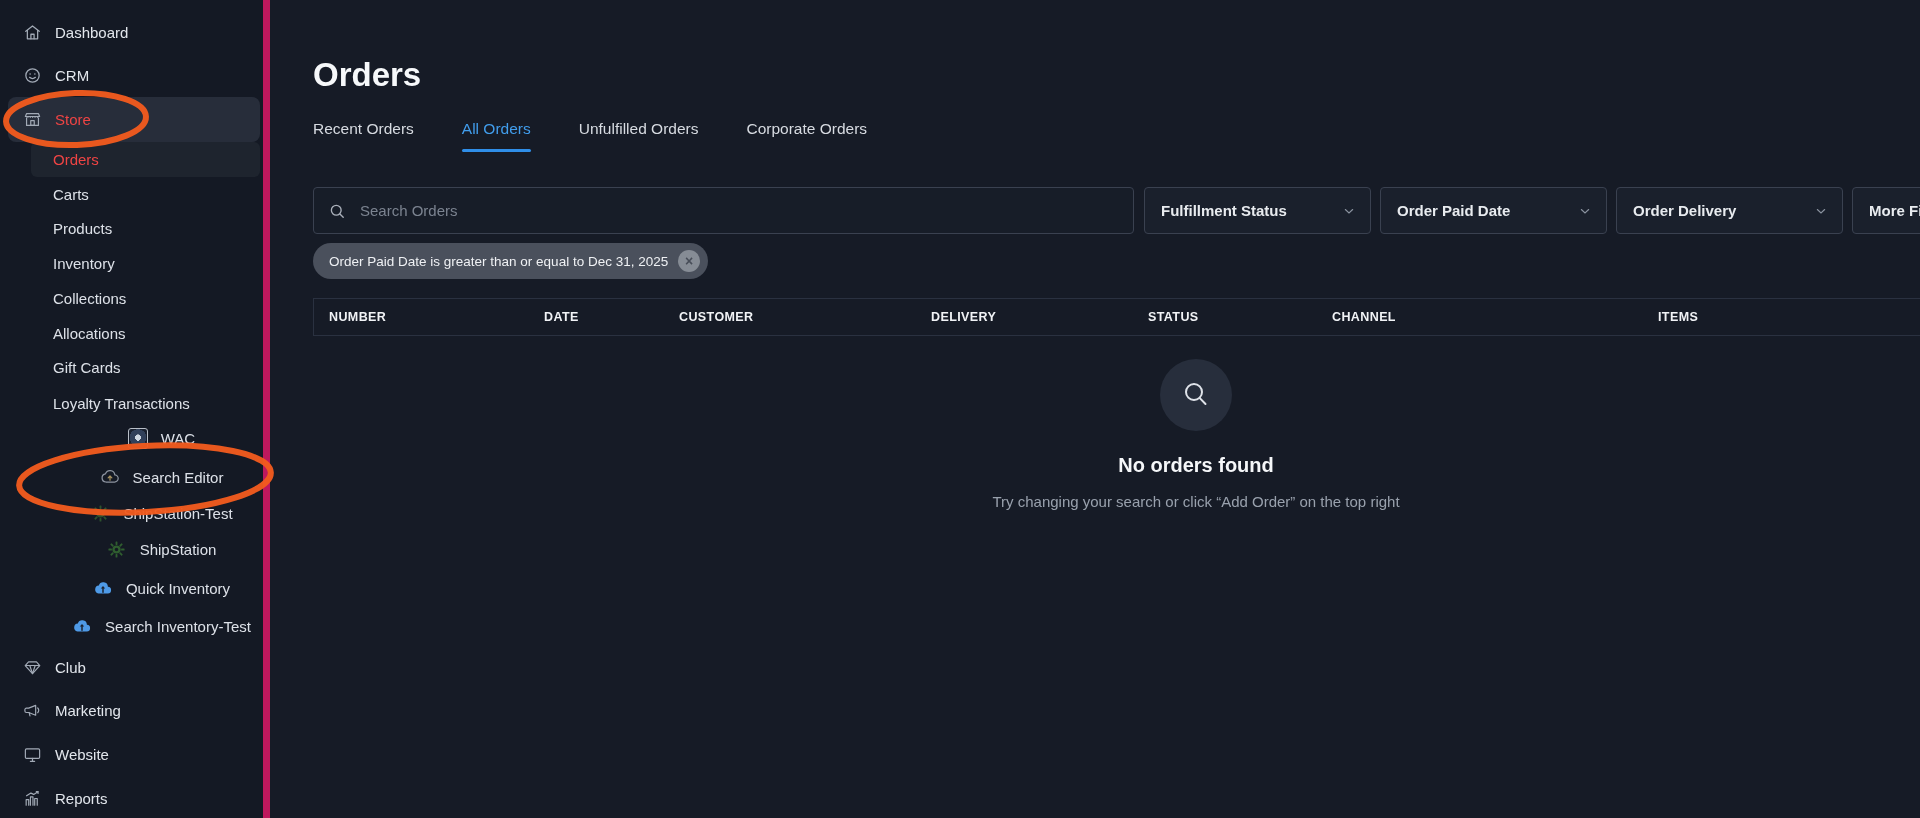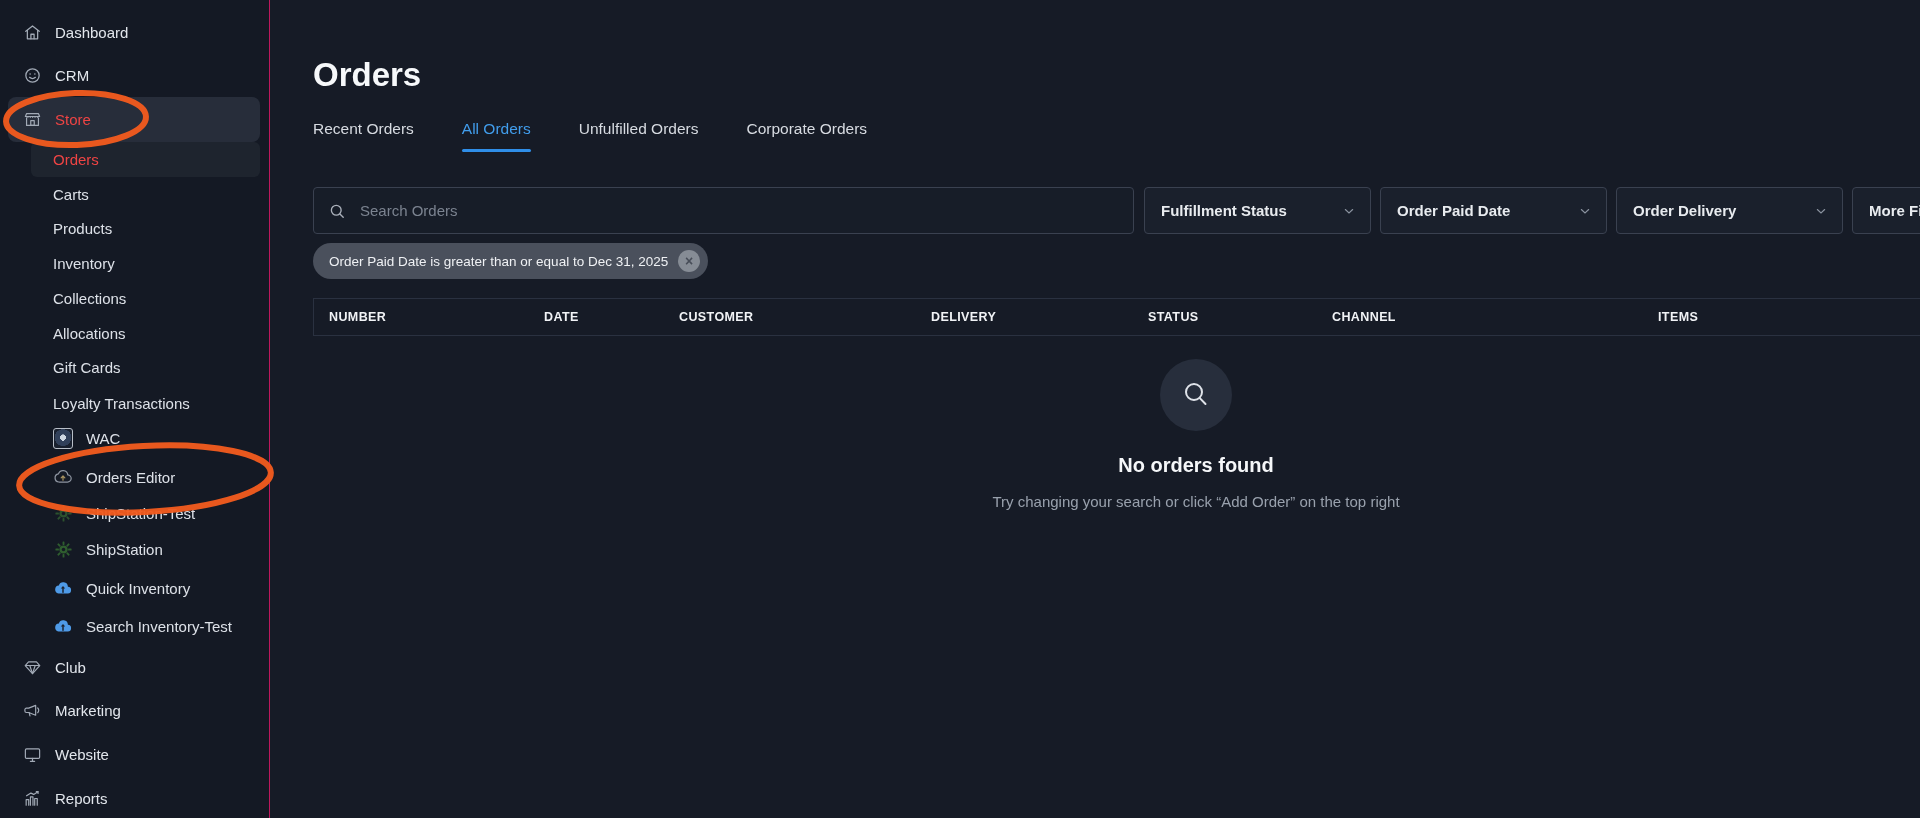--- a/index.html
+++ b/index.html
@@ -1,30 +1,30 @@
 <!DOCTYPE html>
 <html><head>
 <meta charset="utf-8">
 <style>
   html,body{margin:0;padding:0;background:#0d1119;}
   .stage{position:relative;width:1920px;height:818px;overflow:hidden;
          background:#161b26;font-family:"Liberation Sans",sans-serif;
          -webkit-font-smoothing:antialiased;}
   
   .sidebar{position:absolute;left:0;top:0;width:270px;height:818px;
-           background:#141924;border-right:1px solid #be185d;box-sizing:border-box;padding-left:12px;}
+           background:#141924;border-right:7px solid #be185d;box-sizing:border-box;padding-left:12px;}
   .hl-store{position:absolute;left:8px;top:97px;width:252px;height:45px;
             background:#272d3a;border-radius:8px;}
   .hl-orders{position:absolute;left:31px;top:142px;width:229px;height:35px;
              background:#1e242e;border-radius:6px;}
   .nav-item{position:absolute;left:0;width:270px;display:flex;align-items:center;
             cursor:pointer;color:#e2e6ec;box-sizing:border-box;}
   .nav-item.top{height:30px;padding-left:22px;gap:13px;font-size:15px;font-weight:500;}
   .nav-item.sub{height:28px;padding-left:53px;font-size:15px;font-weight:400;color:#dde1e8;}
-  .nav-item.sub.withico{gap:13px;}
+  .nav-item.sub.withico{gap:13px;justify-content:center;}
   .nav-ico{width:20px;height:20px;display:flex;align-items:center;justify-content:center;
            color:#a2aab6;flex:0 0 auto;}
   .nav-label{white-space:nowrap;}
   .active-label{color:#ef4444;}
   .wac-img{width:19px;height:19px;border-radius:3px;border:1px solid #b9bfc8;
            background:radial-gradient(circle at 50% 45%, #cfd8e2 0 22%, #31405a 23% 60%, #19202e 61% 100%);}
   
   .main{position:absolute;left:270px;top:0;width:1650px;height:818px;}
   .page-title{position:absolute;left:43px;top:36px;font-size:33px;line-height:34px;
               font-weight:700;color:#f6f8fa;}
@@ -141,21 +141,21 @@
       <span class="nav-label">WAC</span>
     </div>
 
     <div class="nav-item sub withico" style="top:463px">
       <span class="nav-ico">
         <svg width="20" height="20" viewBox="0 0 24 24" fill="none" stroke-linecap="round" stroke-linejoin="round">
             <path d="M7 18 h10.2 a4.3 4.3 0 0 0 .6 -8.6 A5.8 5.8 0 0 0 6.5 8.3 4.9 4.9 0 0 0 7 18 Z" stroke="#8d94a0" stroke-width="1.5"></path>
             <path d="M12 15.8 V10.8 M12 10.8 L9.8 13 M12 10.8 L14.2 13" stroke="#a5905f" stroke-width="1.5"></path>
           </svg>
       </span>
-      <span class="nav-label">Orders Editor</span>
+      <span class="nav-label">Search Editor</span>
     </div>
 
     <div class="nav-item sub withico" style="top:499px">
       <span class="nav-ico">
         <svg width="19" height="19" viewBox="0 0 24 24">
             <g fill="#2c522e">
               <circle cx="12" cy="12" r="5.2"></circle>
               <rect x="10.8" y="1.8" width="2.4" height="4.4" rx=".7"></rect>
               <rect x="10.8" y="1.8" width="2.4" height="4.4" rx=".7" transform="rotate(45 12 12)"></rect>
               <rect x="10.8" y="1.8" width="2.4" height="4.4" rx=".7" transform="rotate(90 12 12)"></rect>

